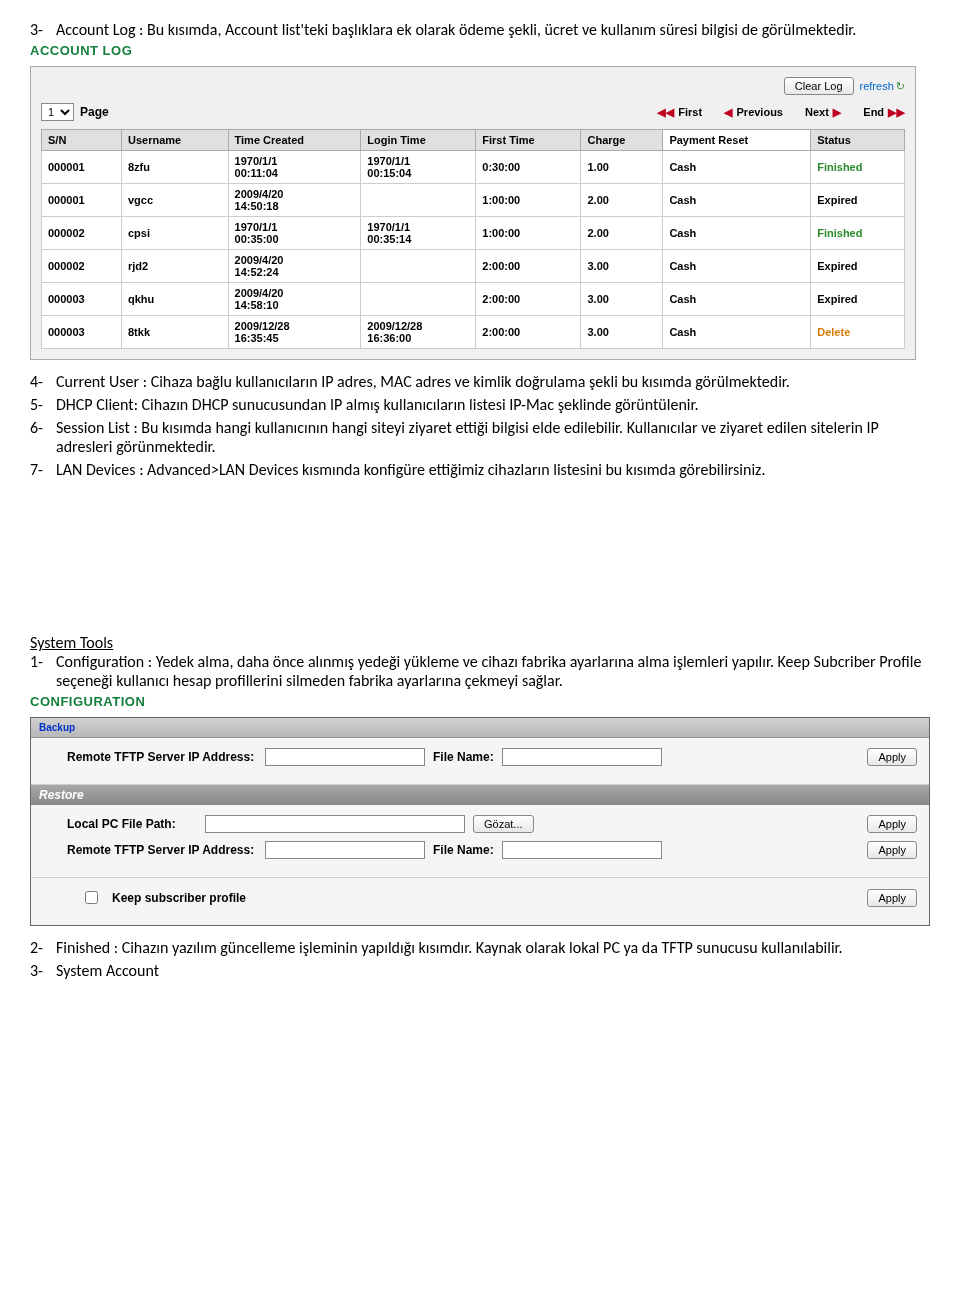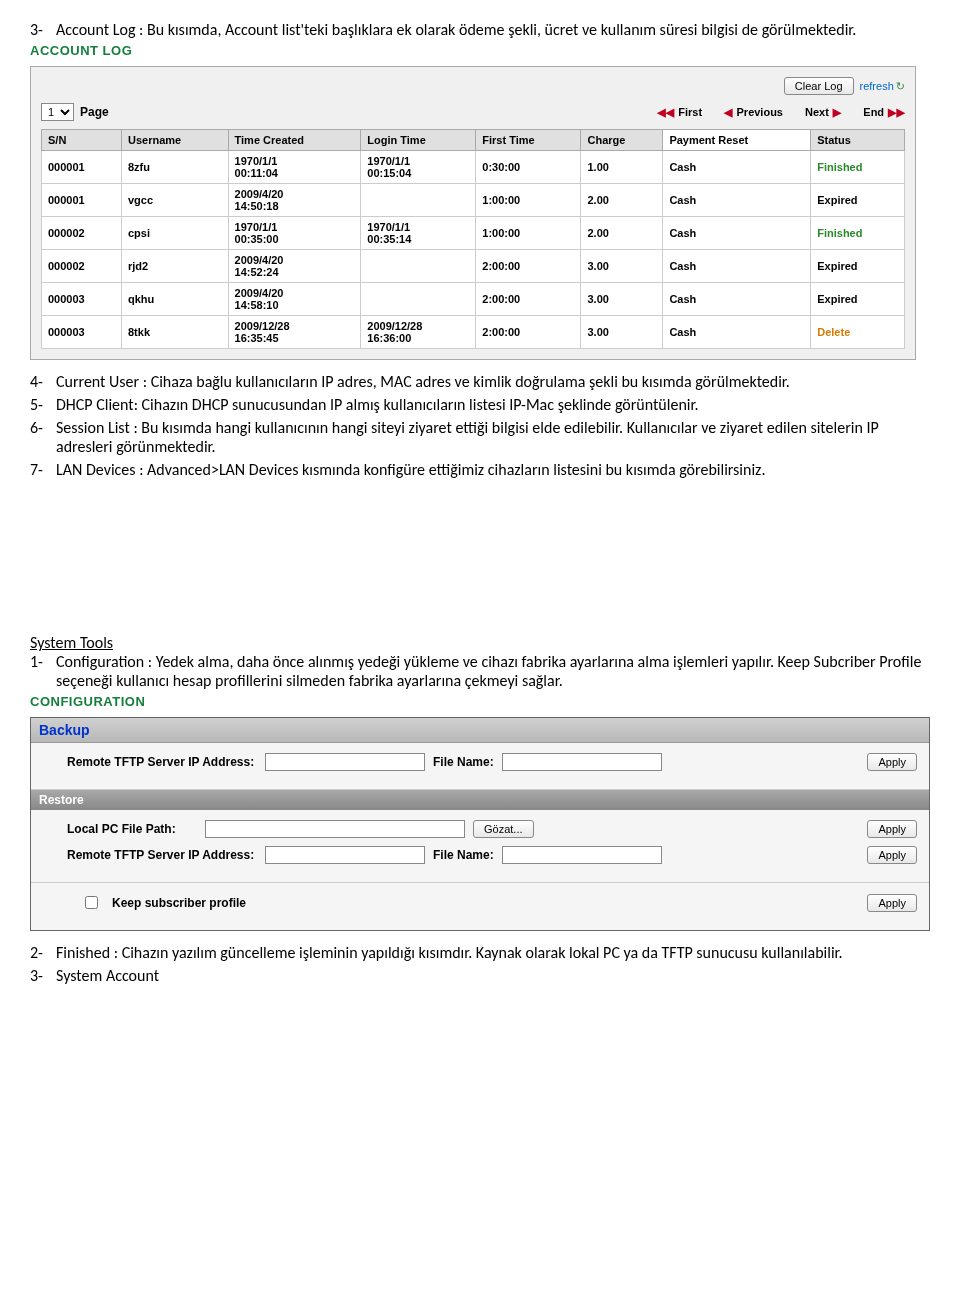--- a/index.html
+++ b/index.html
@@ -123,34 +123,35 @@
     margin-top: 6px;
     font-family: Arial, sans-serif;
     font-size: 12px;
   }
   .conf-header {
     background: linear-gradient(#d0d0d0,#b8b8b8);
     color: #0033cc;
     font-weight: bold;
     padding: 4px 8px;
     border-bottom: 1px solid #999;
-    font-size: 14px;
+    font-size: 10px;
   }
   .conf-section {
     padding: 10px 12px;
     border-bottom: 1px solid #ccc;
     position: relative;
   }
   .conf-section:last-child { border-bottom: none; }
   .conf-subheader {
     background: linear-gradient(#a8a8a8,#888);
     color: #fff;
     font-weight: bold;
     padding: 3px 8px;
     font-size: 12px;
+    font-style: italic;
   }
   .conf-desc {
     font-weight: bold;
     margin-bottom: 14px;
   }
   .conf-row {
     display: flex;
     align-items: center;
     gap: 8px;
     margin-bottom: 8px;

